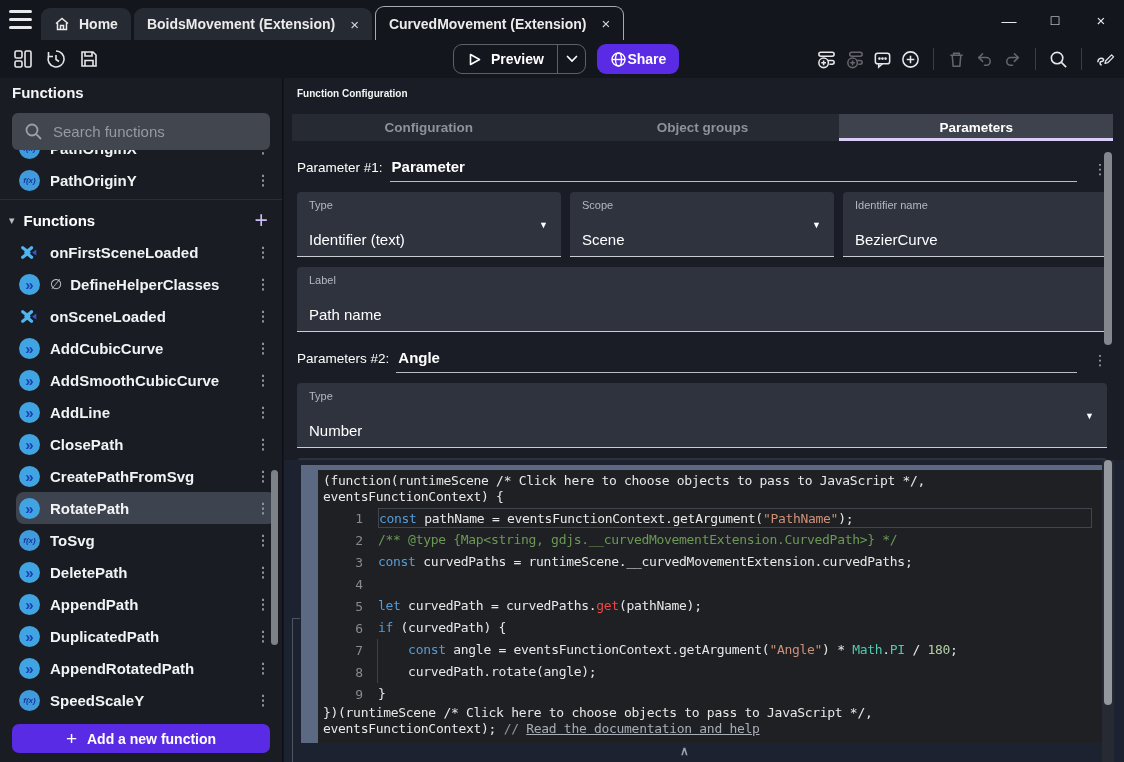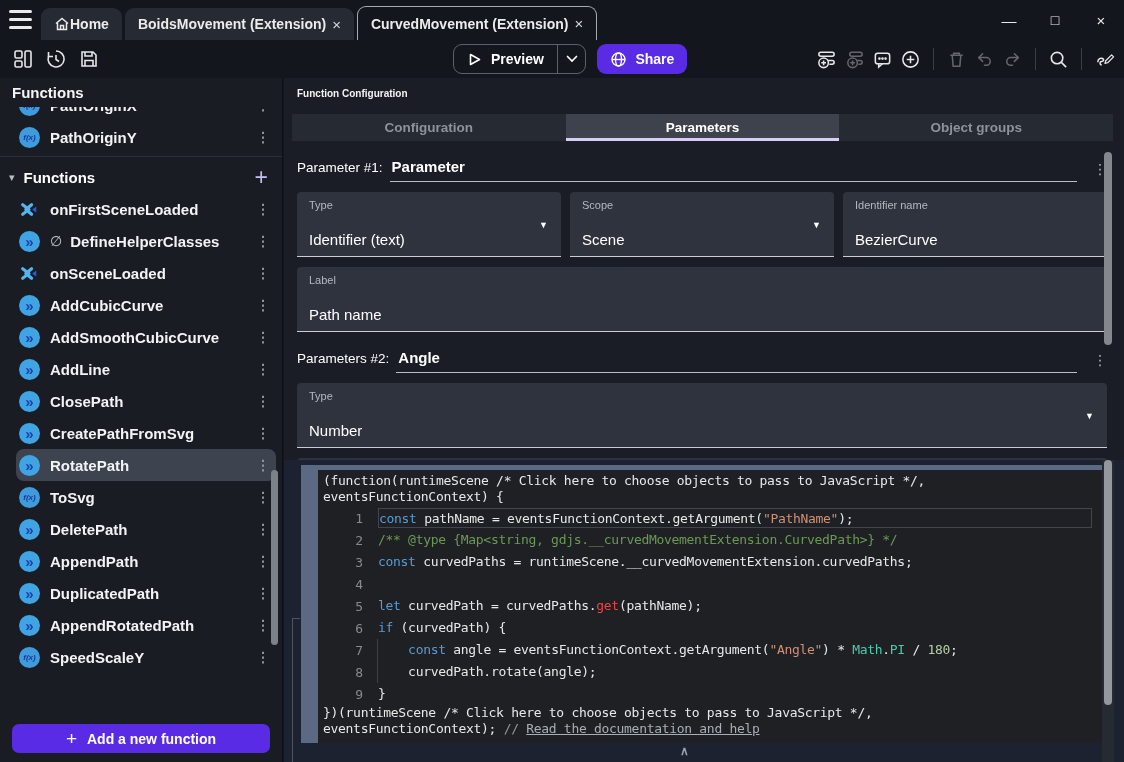--- a/index.html
+++ b/index.html
@@ -4,37 +4,37 @@
 <style>
   html,body{margin:0;padding:0;background:#0c0e13;}
   .app{position:relative;width:1124px;height:762px;background:#14161d;font-family:"Liberation Sans",sans-serif;color:#fff;overflow:hidden;}
   svg{display:block}
 
   
   .titlebar{position:absolute;top:0;left:0;right:0;height:40px;}
   .hamburger{position:absolute;left:9px;top:10px;width:23px;height:19px;display:flex;flex-direction:column;justify-content:space-between;cursor:pointer}
   .hamburger span{height:3px;background:#e9eaec;border-radius:2px}
   .tabs{position:absolute;left:41px;bottom:0;display:flex;align-items:flex-end;height:40px}
-  .tab{height:32px;display:flex;align-items:center;padding:0 13px;background:#262a32;border-radius:9px 9px 0 0;margin-right:3px;font-size:14px;font-weight:700;color:#ececec;box-sizing:border-box}
+  .tab{height:32px;display:flex;align-items:center;gap:9px;padding:0 13px;background:#262a32;border-radius:9px 9px 0 0;margin-right:3px;font-size:14px;font-weight:700;color:#ececec;box-sizing:border-box}
   .tab .tclose{color:#d6d7da;font-size:15px;font-weight:400;margin-left:6px}
   .tab.active{background:#14161d;border:1px solid #a7aab1;border-bottom:none;height:34px}
   .wincontrols{position:absolute;right:0;top:0;height:40px;display:flex;align-items:center}
   .winbtn{width:46px;text-align:center;color:#e8e9eb;font-size:15px}
   .winbtn.max{font-size:14px}
 
   
   .toolbar{position:absolute;top:40px;left:0;right:0;height:38px;background:#14161d}
   .tool-left{position:absolute;left:12px;top:8px;display:flex;gap:11px}
   .ticon{width:22px;height:22px;color:#e6e7e9}
   .tool-center{position:absolute;left:453px;top:4px;display:flex;align-items:flex-end}
   .preview-btn{height:30px;display:flex;align-items:center;border:1.5px solid #5c6069;border-radius:9px;box-sizing:border-box}
   .preview-main{display:flex;align-items:center;gap:9px;padding:0 13px;font-size:14px;font-weight:700;height:100%}
   .preview-div{width:1.5px;height:100%;background:#5c6069}
   .preview-caret{width:27px;display:flex;justify-content:center;align-items:center;height:100%}
-  .share-btn{margin-left:11px;height:30px;background:#5a2be4;border-radius:9px;display:flex;align-items:center;gap:8px;padding:0 13px;font-size:14px;font-weight:700}
+  .share-btn{margin-left:11px;height:30px;background:#5a2be4;border-radius:9px;display:flex;align-items:center;padding:0 13px;font-size:14px;font-weight:700}
   .tool-right{position:absolute;right:9px;top:8px;display:flex;align-items:center;gap:7px}
   .tool-right .ticon{width:21px;height:21px}
   .dim{opacity:.38}
   .vdiv{width:1px;height:22px;background:#3a3e47;margin:0 5px}
 
   
   .sidebar{position:absolute;top:78px;left:0;width:283px;bottom:0;background:#191c23;border-right:1px solid #0d0f14;box-sizing:border-box;display:flex;flex-direction:column}
   .sb-header{height:29px;flex:none;display:flex;align-items:center;padding-left:12px;font-size:15px;font-weight:600;color:#f4f4f5}
   .searchbox{flex:none;position:relative;padding:6px 12px 0}
   .searchbox input{width:100%;height:37px;box-sizing:border-box;background:#42464f;border:none;border-radius:6px;color:#e8e9eb;font-size:15px;padding:0 10px 0 41px;font-family:"Liberation Sans",sans-serif;outline:none}
@@ -251,20 +251,29 @@
           <svg viewBox="0 0 22 22" fill="none" stroke="#e6e7e9" stroke-width="1.6" stroke-linejoin="round">
             <path d="M4 14 C4 10 7 9 9 10 C11 11 10 13 8 13 C6 13 5.5 16 8 17"></path>
             <path d="M18.5 5.5 L11 13 L10 16.5 L13.5 15.5 L21 8 Z" transform="scale(0.82) translate(4 2)"></path>
           </svg>
         </span>
     </div>
   </div>
 
   <aside class="sidebar">
     <div class="sb-header">Functions</div>
+    <div class="searchbox">
+      <input readonly="" placeholder="Search functions" style="">
+      <span class="search-icon">
+          <svg width="19" height="19" viewBox="0 0 19 19" fill="none" stroke="#9ca1a9" stroke-width="1.8">
+            <circle cx="8" cy="8" r="5.5"></circle>
+            <path d="M12.2 12.2 L17 17"></path>
+          </svg>
+        </span>
+    </div>
     <div class="fn-list">
         <div class="fn-item">
           <span class="fnicon expression">f(x)</span>
           <span class="label">PathOriginX</span>
           <span class="kebab">⋮</span>
         </div>
         <div class="fn-item">
           <span class="fnicon expression">f(x)</span>
           <span class="label">PathOriginY</span>
           <span class="kebab">⋮</span>
@@ -368,22 +377,22 @@
       <span class="add-fn-plus">+</span>
       <span>Add a new function</span>
     </button>
     <div class="sb-scroll"></div>
   </aside>
 
   <main class="main">
     <div class="config-title">Function Configuration</div>
     <div class="config-tabs">
       <div class="ctab">Configuration</div>
+      <div class="ctab">Object groups</div>
       <div class="ctab active">Parameters</div>
-      <div class="ctab">Object groups</div>
     </div>
 
     <div class="config-body">
 
       <div class="param-row">
         <span class="param-label">Parameter #1:</span>
         <span class="param-name">Parameter</span>
         <span class="kebab-btn">⋮</span>
       </div>
       <div class="fields-3">

